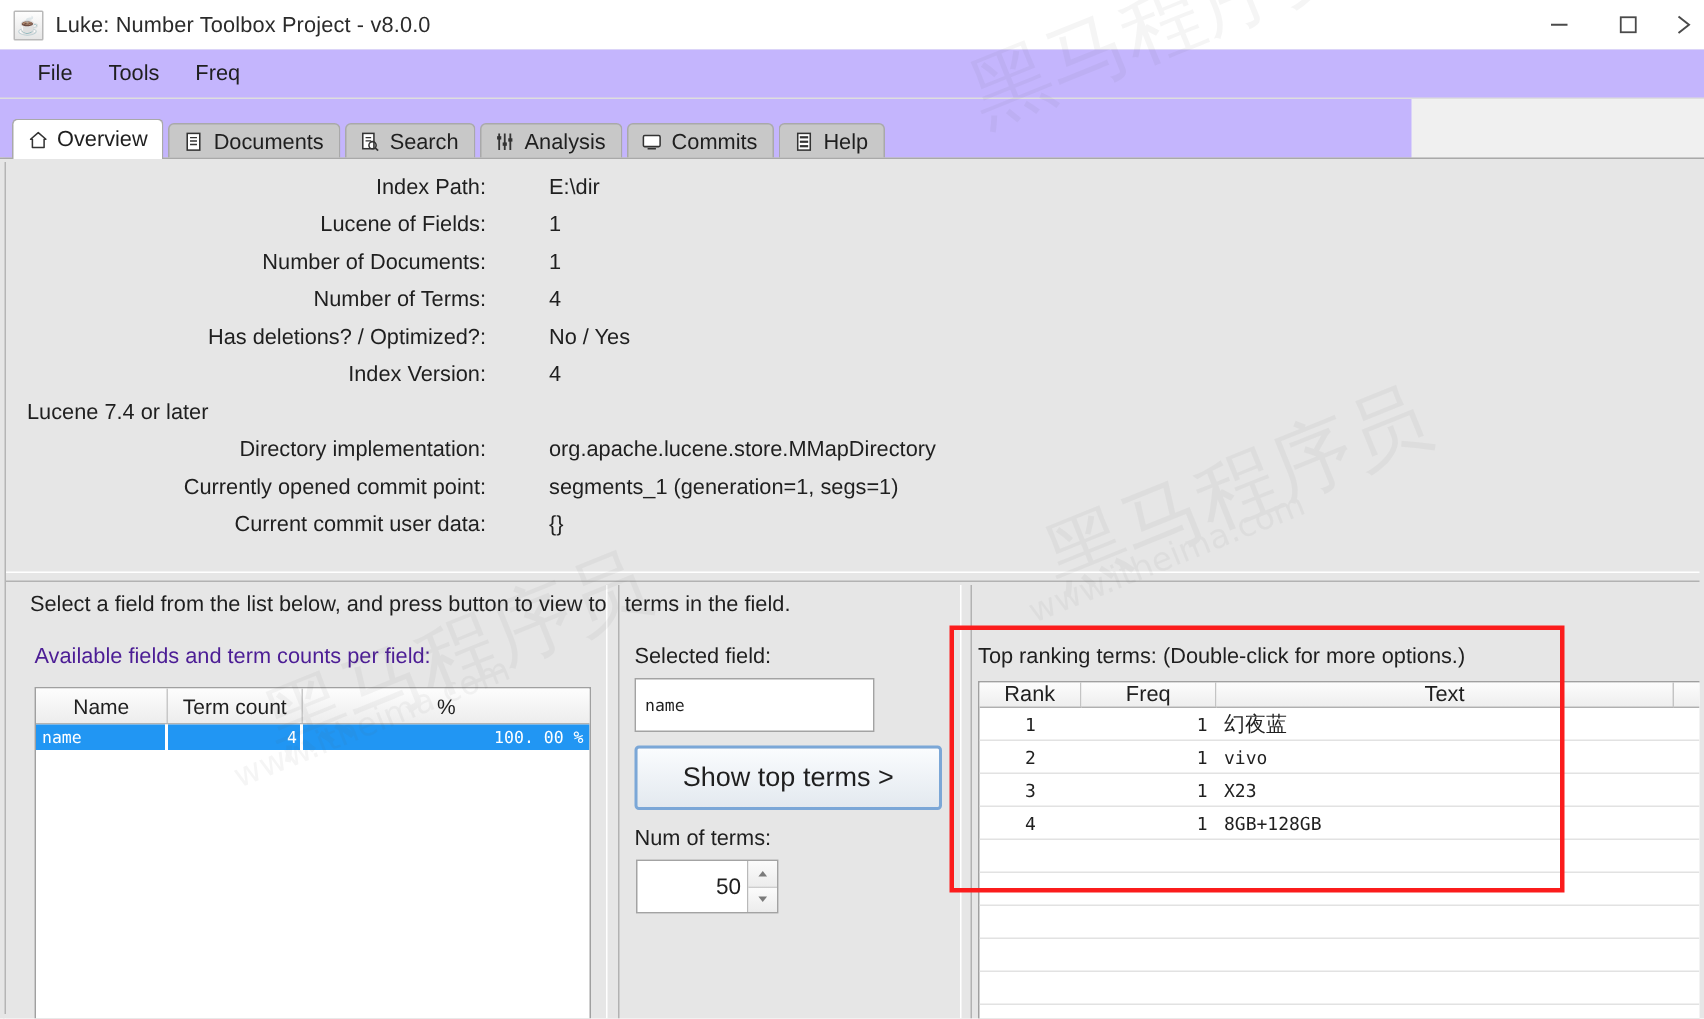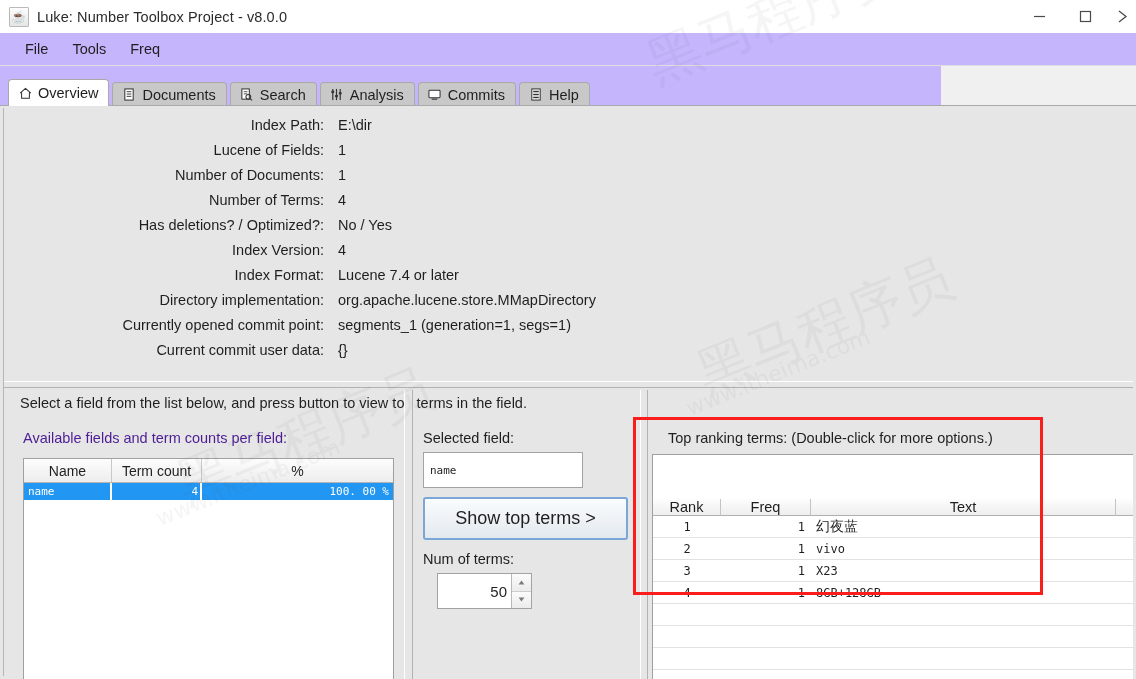--- a/index.html
+++ b/index.html
@@ -117,20 +117,21 @@
 
   
   .info {
     position: absolute; left: 0; top: 4px;
     width: 1126px;
   }
   .info-row {
     display: flex;
     height: 25px;
     align-items: center;
+    gap: 28px;
   }
   .info-label {
     width: 320px;
     text-align: right;
     font-size: 14.5px;
     color: #1f1f1f;
     padding-right: 0px;
   }
   .info-value {
     margin-left: 14px;
@@ -244,21 +245,21 @@
     border-radius: 3px;
     box-sizing: border-box;
     display: flex; align-items: center; justify-content: center;
     font-size: 18px; color: #1f1f1f;
   }
   .mid-label2 {
     font-size: 14.5px; color: #1f1f1f;
     margin-left: 7px; margin-top: 11px;
   }
   .spinner {
-    margin-left: 21px; margin-top: 6px;
+    margin-left: 8px; margin-top: 6px;
     width: 95px; height: 36px;
     border: 1px solid #a3a3a3;
     background: #ffffff;
     box-sizing: border-box;
     display: flex;
   }
   .spinner .sp-val {
     flex: 1;
     display: flex; align-items: center; justify-content: flex-end;
     padding-right: 4px;
@@ -286,32 +287,32 @@
     box-sizing: border-box;
   }
 
   
   .rightpane {
     position: absolute; left: 646px; top: 40px;
     width: 483px; height: 250px;
   }
   .right-label {
     font-size: 14.5px; color: #1f1f1f;
-    margin-left: 18px;
+    margin-left: 2px;
   }
   .termtable {
     position: absolute; left: 2px; top: 24px;
     width: 481px; height: 226px;
     background: #ffffff;
     border: 1px solid #a0a0a0;
     border-right: none;
     box-sizing: border-box;
     overflow: hidden;
   }
-  .tt-head { display: flex; height: 17px; margin-top: 44px; }
+  .tt-head { display: flex; height: 17px; }
   .tt-head div {
     font-size: 14.5px; color: #1f1f1f;
     display: flex; align-items: center; justify-content: center;
     background: linear-gradient(#fdfdfd,#eeeeee);
     border-right: 1px solid #c4c4c4;
     border-bottom: 1px solid #b0b0b0;
     box-sizing: border-box;
   }
   .t-rank { width: 68px; }
   .t-freq { width: 90px; }
@@ -496,21 +497,20 @@
         </div>
         <div class="info-row">
           <div class="info-label">Has deletions? / Optimized?:</div>
           <div class="info-value">No / Yes</div>
         </div>
         <div class="info-row">
           <div class="info-label">Index Version:</div>
           <div class="info-value">4</div>
         </div>
         <div class="info-row">
-          <div class="info-label">Index Format:</div>
           <div class="info-value">Lucene 7.4 or later</div>
         </div>
         <div class="info-row">
           <div class="info-label">Directory implementation:</div>
           <div class="info-value">org.apache.lucene.store.MMapDirectory</div>
         </div>
         <div class="info-row">
           <div class="info-label">Currently opened commit point:</div>
           <div class="info-value">segments_1 (generation=1, segs=1)</div>
         </div>

